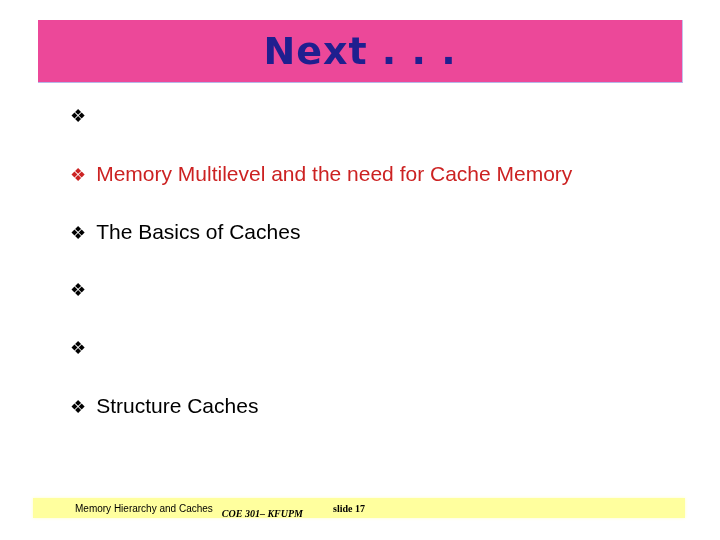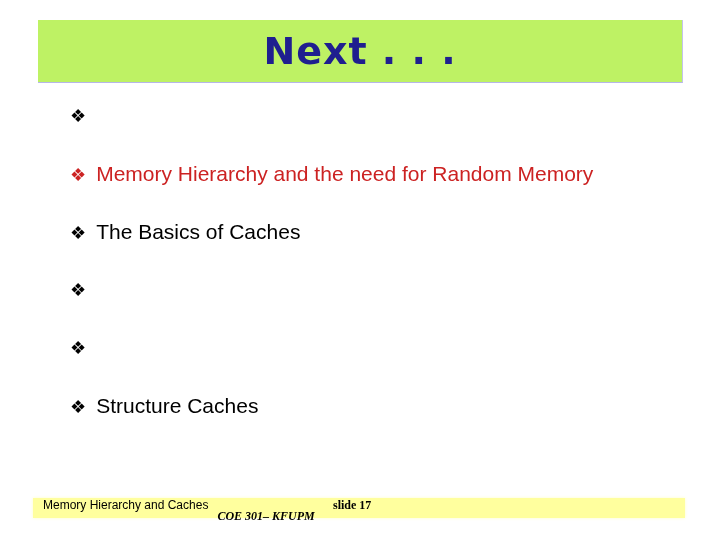--- a/index.html
+++ b/index.html
@@ -15,21 +15,21 @@
     font-family: "Liberation Sans", sans-serif;
   }
 
   
   .title-bar {
     position: absolute;
     left: 38px;
     top: 20px;
     width: 645px;
     height: 63px;
-    background: #bef264;
+    background: #ec4899;
     border-bottom: 1px solid #b6b6e8;
     border-right: 1px solid #c2c2ec;
     display: flex;
     align-items: center;
     justify-content: center;
     box-sizing: border-box;
   }
   .title-text {
     color: #1f1f8f;
     font-size: 38px;
@@ -69,23 +69,25 @@
   
   .footer-bar {
     position: absolute;
     left: 33px;
     top: 498px;
     width: 652px;
     height: 20px;
     background: #ffff9e;
     box-shadow: 0 0 3px #ffffc8;
     display: flex;
-    font-size: 12px;
+    align-items: center;
+    font-size: 10px;
     color: #000000;
     box-sizing: border-box;
+    padding-left: 32px;
   }
   .footer-course-title {
     margin-left: 10px;
     font-family: "Liberation Sans", sans-serif;
   }
   .footer-course-code {
     margin-left: 9px;
     font-family: "Liberation Serif", serif;
     font-style: italic;
     font-weight: bold;
@@ -106,21 +108,21 @@
   <div class="title-bar">
     <span class="title-text">Next . . .</span>
   </div>
 
   <ul class="bullet-list">
     <li class="bullet-item">
       <span class="bullet-marker">❖</span>
     </li>
     <li class="bullet-item emphasis">
       <span class="bullet-marker">❖</span>
-      <span>Memory Hierarchy and the need for Random Memory</span>
+      <span>Memory Multilevel and the need for Cache Memory</span>
     </li>
     <li class="bullet-item">
       <span class="bullet-marker">❖</span>
       <span>The Basics of Caches</span>
     </li>
     <li class="bullet-item">
       <span class="bullet-marker">❖</span>
     </li>
     <li class="bullet-item">
       <span class="bullet-marker">❖</span>

